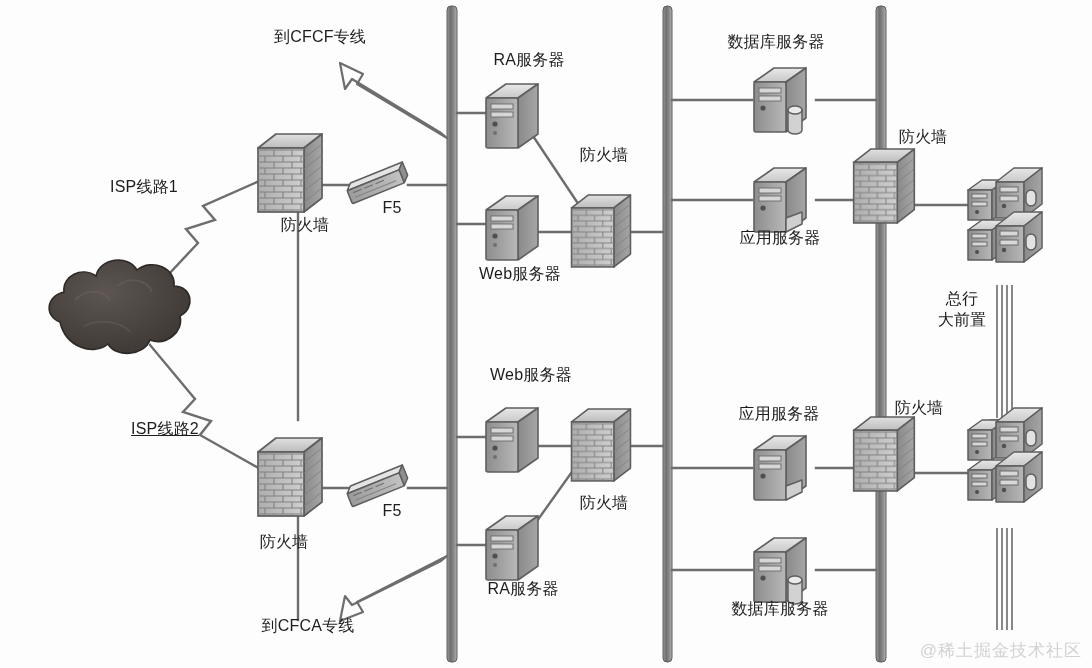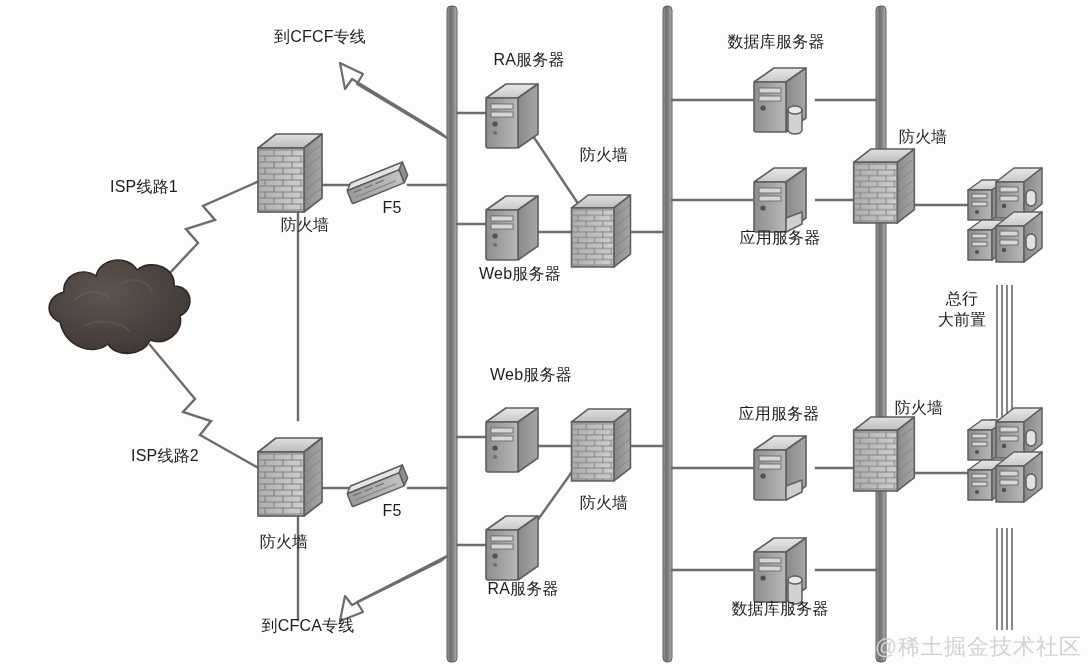--- a/index.html
+++ b/index.html
@@ -23,21 +23,21 @@
     white-space:nowrap;
     letter-spacing:0.2px;
     font-weight:500;
   }
   .lbl.ctr{transform:translateX(-50%);text-align:center;}
   .lbl.multi{white-space:pre-line;text-align:center;}
   .wm{
     position:absolute;
     right:10px;bottom:6px;
     color:#d2d2d2;
-    font-size:22px;
+    font-size:17px;
     letter-spacing:1px;
     white-space:nowrap;
   }
 </style>
 </head>
 <body>
 
 <div id="stage">
 
   <svg class="layer" viewBox="0 0 1092 668">
@@ -290,21 +290,21 @@
     <use href="#sym-rack" x="962" y="160" width="92" height="132"></use>
     <use href="#sym-rack" x="962" y="400" width="92" height="132"></use>
   </svg>
 
   <div class="lbl ctr" style="left:320px;top:28px;">到CFCF专线</div>
 
   <div class="lbl ctr" style="left:308px;top:617px;">到CFCA专线</div>
 
   <div class="lbl ctr" style="left:144px;top:178px;">ISP线路1</div>
 
-  <div class="lbl ctr" style="left:165px;top:447px;">ISP线路2</div>
+  <div class="lbl ctr" style="left:165px;top:420px;text-decoration:underline;">ISP线路2</div>
 
   <div class="lbl ctr" style="left:305px;top:216px;">防火墙</div>
 
   <div class="lbl ctr" style="left:284px;top:533px;">防火墙</div>
 
   <div class="lbl ctr" style="left:392px;top:199px;">F5</div>
 
   <div class="lbl ctr" style="left:392px;top:502px;">F5</div>
 
   <div class="lbl ctr" style="left:529px;top:51px;">RA服务器</div>

